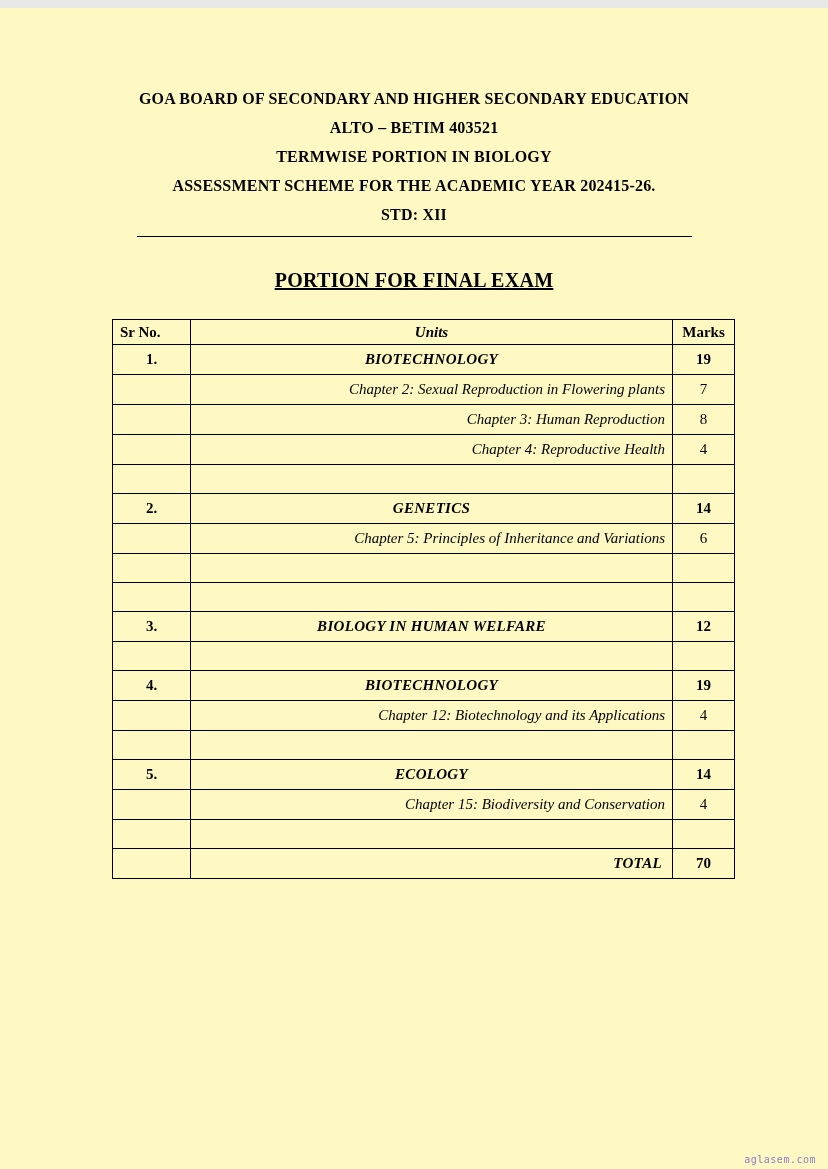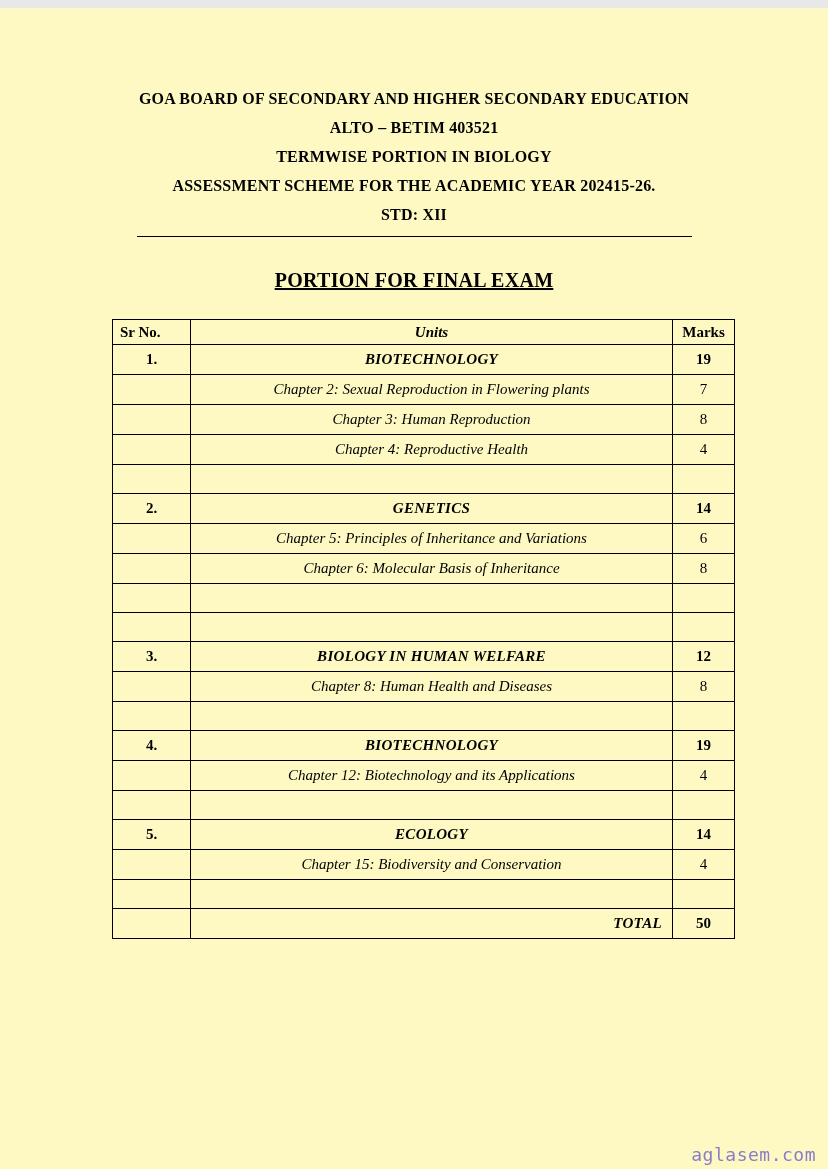--- a/index.html
+++ b/index.html
@@ -60,30 +60,30 @@
     font-weight: bold;
   }
   .col-sr    { width: 78px; }
   .col-unit  { width: 482px; font-style: italic; }
   .col-marks { width: 62px; text-align: center; }
   th.col-sr  { text-align: left; }
   th.col-unit { text-align: center; }
   tr.row-section td { font-weight: bold; }
   tr.row-section td.col-sr   { text-align: center; }
   tr.row-section td.col-unit { text-align: center; letter-spacing: 0.3px; }
-  tr.row-chapter td.col-unit { text-align: center; }
+  tr.row-chapter td.col-unit { text-align: right; }
   tr.row-empty td { height: 29px; }
   tr.row-total td { font-weight: bold; }
   tr.row-total td.col-unit { text-align: right; padding-right: 10px; letter-spacing: 0.3px; }
   .watermark {
     position: absolute;
     right: 12px;
     bottom: 12px;
     font-family: "DejaVu Sans Mono", monospace;
-    font-size: 18px;
+    font-size: 10px;
     color: #8b7cc8;
     letter-spacing: 0.5px;
   }
 </style>
 </head>
 <body>
 
 <div class="page">
 
   <div class="doc-header">
@@ -134,45 +134,35 @@
         <tr class="row-section">
           <td class="col-sr">2.</td>
           <td class="col-unit">GENETICS</td>
           <td class="col-marks">14</td>
         </tr>
         <tr class="row-chapter">
           <td class="col-sr">&nbsp;</td>
           <td class="col-unit">Chapter 5: Principles of Inheritance and Variations</td>
           <td class="col-marks">6</td>
         </tr>
-        <tr class="row-chapter">
-          <td class="col-sr">&nbsp;</td>
-          <td class="col-unit">Chapter 6: Molecular Basis of Inheritance</td>
-          <td class="col-marks">8</td>
-        </tr>
         <tr class="row-empty">
           <td class="col-sr">&nbsp;</td>
           <td class="col-unit">&nbsp;</td>
           <td class="col-marks">&nbsp;</td>
         </tr>
         <tr class="row-empty">
           <td class="col-sr">&nbsp;</td>
           <td class="col-unit">&nbsp;</td>
           <td class="col-marks">&nbsp;</td>
         </tr>
         <tr class="row-section">
           <td class="col-sr">3.</td>
           <td class="col-unit">BIOLOGY IN HUMAN WELFARE</td>
           <td class="col-marks">12</td>
         </tr>
-        <tr class="row-chapter">
-          <td class="col-sr">&nbsp;</td>
-          <td class="col-unit">Chapter 8: Human Health and Diseases</td>
-          <td class="col-marks">8</td>
-        </tr>
         <tr class="row-empty">
           <td class="col-sr">&nbsp;</td>
           <td class="col-unit">&nbsp;</td>
           <td class="col-marks">&nbsp;</td>
         </tr>
         <tr class="row-section">
           <td class="col-sr">4.</td>
           <td class="col-unit">BIOTECHNOLOGY</td>
           <td class="col-marks">19</td>
         </tr>
@@ -197,20 +187,20 @@
           <td class="col-marks">4</td>
         </tr>
         <tr class="row-empty">
           <td class="col-sr">&nbsp;</td>
           <td class="col-unit">&nbsp;</td>
           <td class="col-marks">&nbsp;</td>
         </tr>
         <tr class="row-total">
           <td class="col-sr">&nbsp;</td>
           <td class="col-unit">TOTAL</td>
-          <td class="col-marks">50</td>
+          <td class="col-marks">70</td>
         </tr>
       </tbody>
   </table>
 
   <div class="watermark">aglasem.com</div>
 
 </div>
 
 </body></html>

